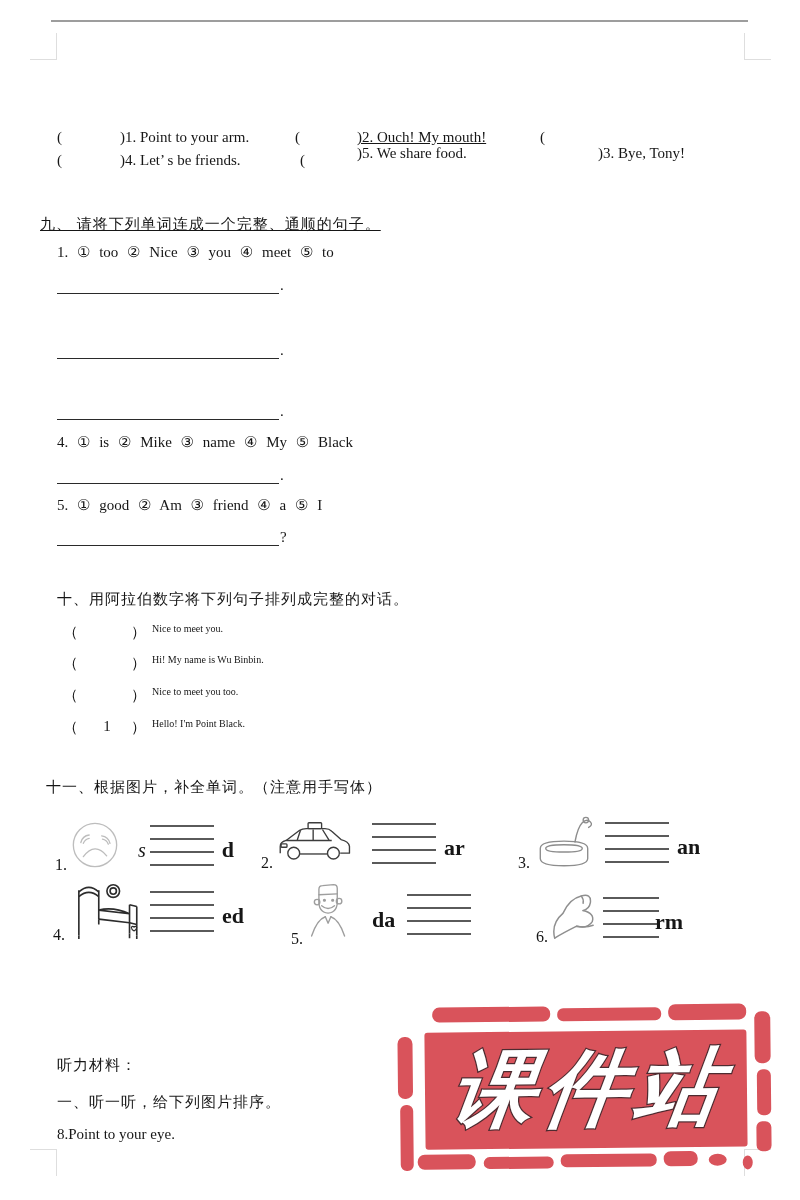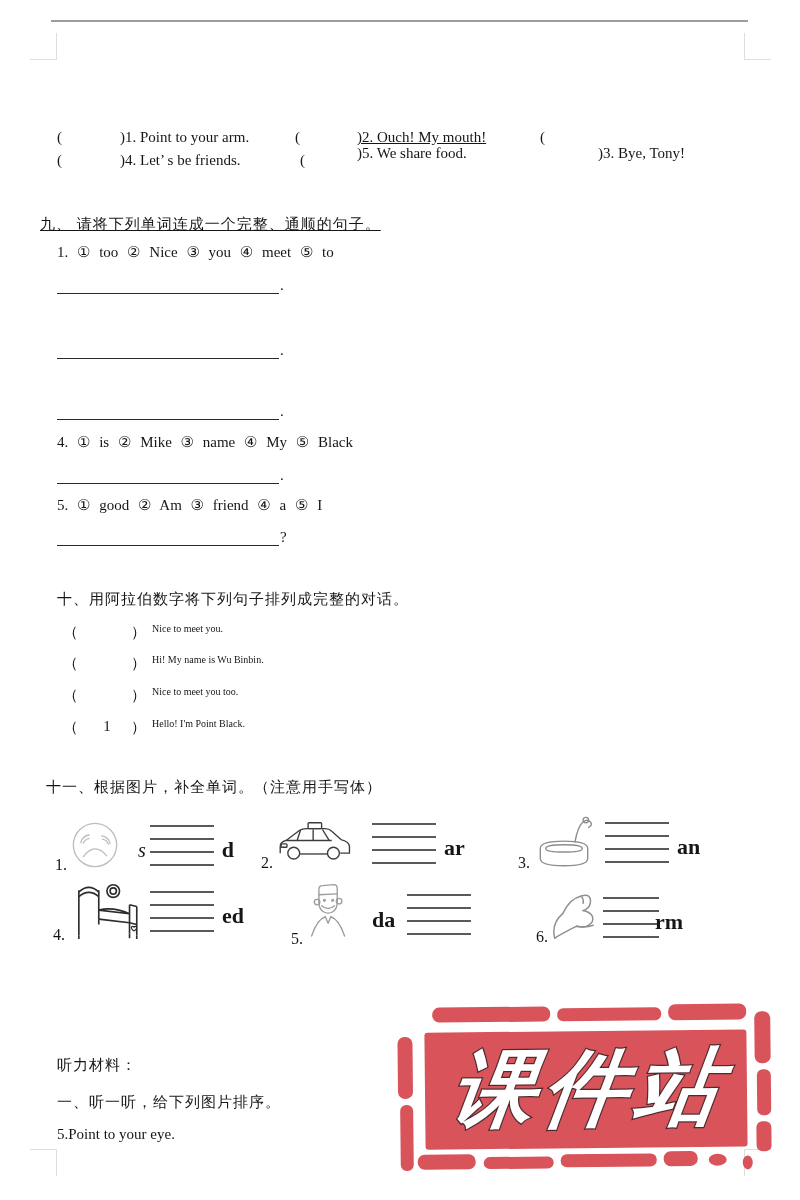--- a/index.html
+++ b/index.html
@@ -224,21 +224,21 @@
         <i></i>
         <i></i>
         <i></i>
         <i></i>
       </span>
     <span class="sfx" style="margin-left:-4px;">rm</span>
   </div>
 
   <span class="t cn" style="left:57px;top:1056px;">听力材料：</span>
   <span class="t cn" style="left:57px;top:1093px;">一、听一听，给下列图片排序。</span>
-  <span class="t" style="left:57px;top:1125px;">5.Point to your eye.</span>
+  <span class="t" style="left:57px;top:1125px;">8.Point to your eye.</span>
 
   <div class="stamp">
     <svg width="395" height="172" viewBox="0 0 395 172">
       <g fill="#d9535b">
         <rect x="30" y="28" width="322" height="117" rx="3"></rect>
         <rect x="38" y="3" width="118" height="15" rx="7"></rect>
         <rect x="163" y="5" width="104" height="13" rx="6"></rect>
         <rect x="274" y="2" width="78" height="16" rx="7"></rect>
         <rect x="22" y="150" width="58" height="15" rx="7"></rect>
         <rect x="88" y="153" width="70" height="12" rx="6"></rect>

